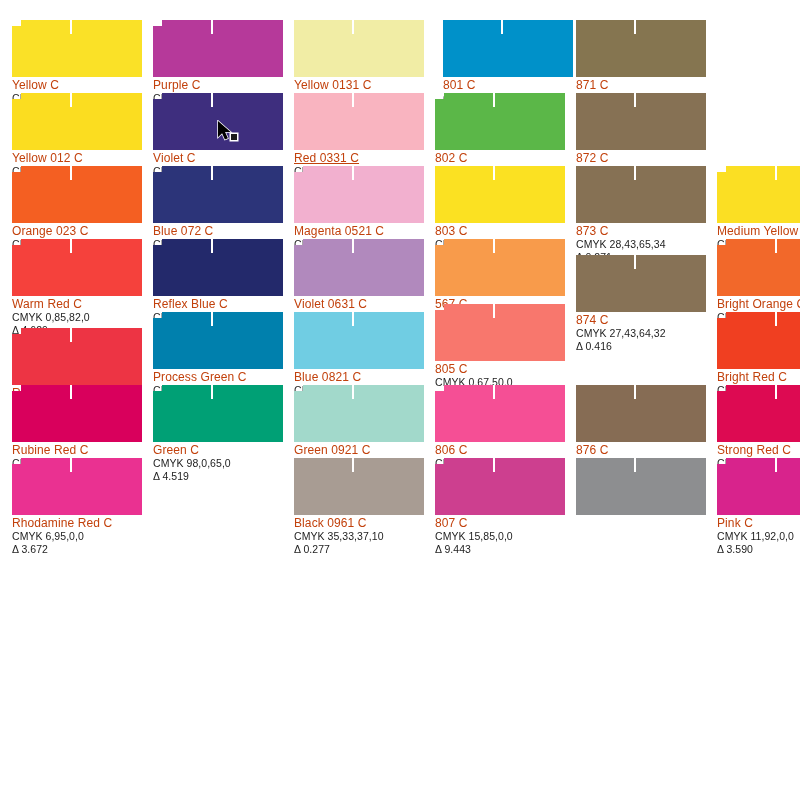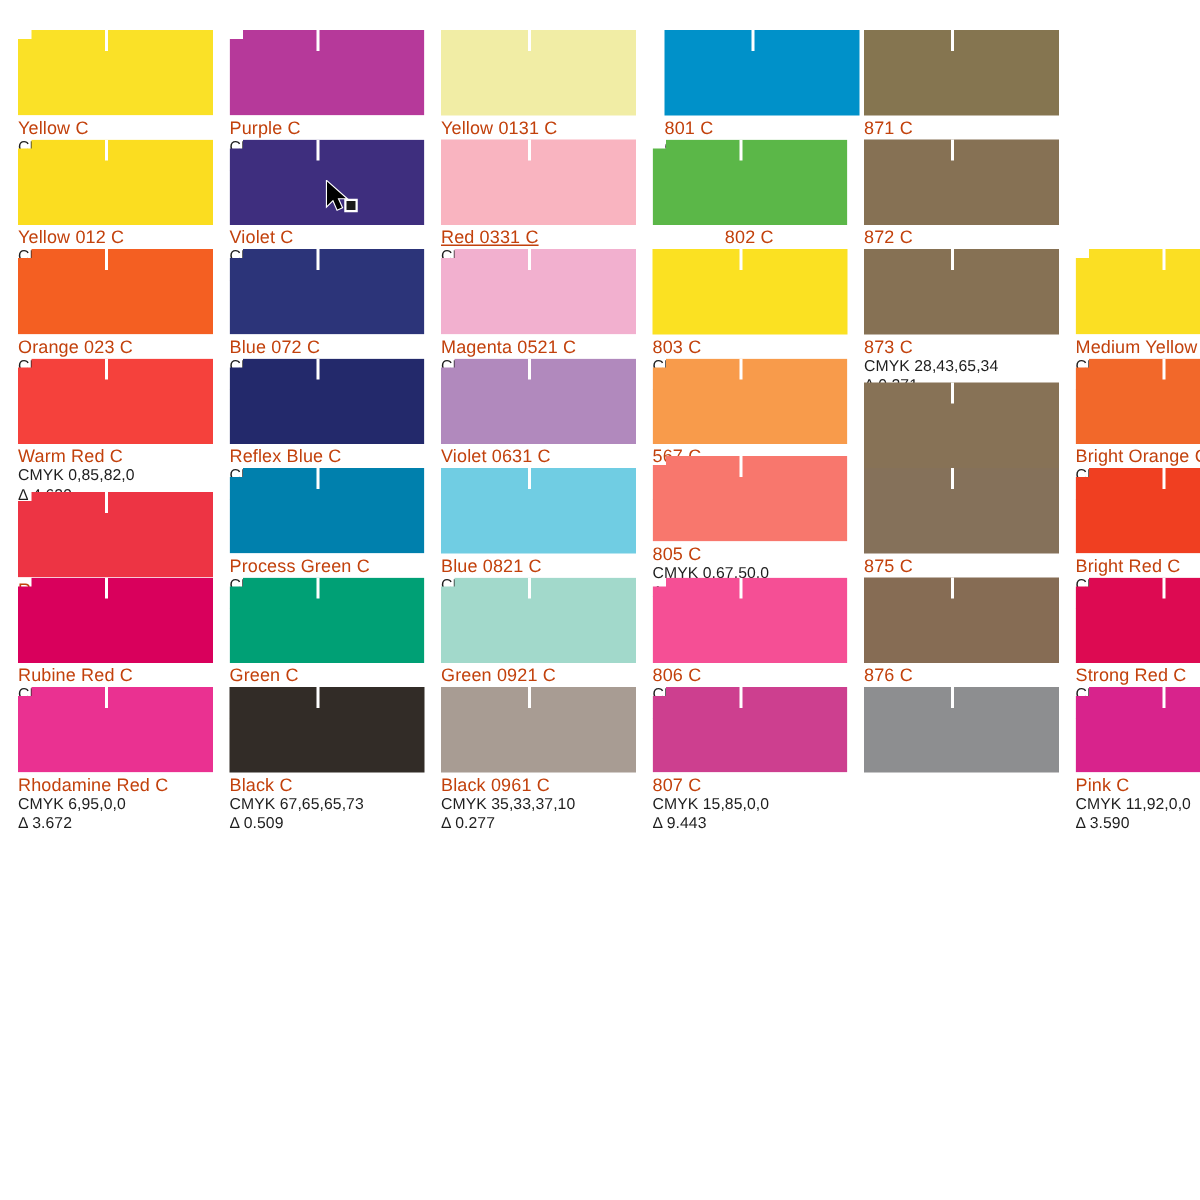--- a/index.html
+++ b/index.html
@@ -201,21 +201,21 @@
         <div class="chip" style="background: rgb(249, 180, 192);">
           <div class="chip-tick"></div>
         </div>
       </div>
       <div class="labels">
         <span class="sw-name underlined">Red 0331 C</span>
         <span class="sw-cmyk">CMYK 0,40,13,0</span>
         <span class="sw-delta">Δ 1.742</span>
       </div>
     </div>
-    <div class="swatch-cell" style="left: 423px; top: 81px; text-align: center;">
+    <div class="swatch-cell" style="left: 423px; top: 81px;">
       <div class="chip-wrap">
         <div class="chip notched" style="background: rgb(91, 183, 72);">
           <div class="chip-tick"></div>
         </div>
       </div>
       <div class="labels">
         <span class="sw-name">802 C</span>
         <span class="sw-cmyk">CMYK 62,0,96,0</span>
         <span class="sw-delta">Δ 7.730</span>
       </div>
@@ -417,32 +417,20 @@
         <div class="chip notched" style="background: rgb(248, 119, 109);">
           <div class="chip-tick"></div>
         </div>
       </div>
       <div class="labels">
         <span class="sw-name">805 C</span>
         <span class="sw-cmyk">CMYK 0,67,50,0</span>
         <span class="sw-delta">Δ 9.217</span>
       </div>
     </div>
-    <div class="swatch-cell" style="left: 564px; top: 300px;">
-      <div class="chip-wrap">
-        <div class="chip" style="background: rgb(133, 113, 90);">
-          <div class="chip-tick"></div>
-        </div>
-      </div>
-      <div class="labels">
-        <span class="sw-name">875 C</span>
-        <span class="sw-cmyk">CMYK 28,48,60,32</span>
-        <span class="sw-delta">Δ 0.141</span>
-      </div>
-    </div>
     <div class="swatch-cell" style="left: 705px; top: 300px;">
       <div class="chip-wrap">
         <div class="chip notched" style="background: rgb(240, 63, 33);">
           <div class="chip-tick"></div>
         </div>
       </div>
       <div class="labels">
         <span class="sw-name">Bright Red C</span>
         <span class="sw-cmyk">CMYK 0,86,96,0</span>
         <span class="sw-delta">Δ 4.494</span>
@@ -523,32 +511,20 @@
     <div class="swatch-cell" style="left: 0px; top: 446px;">
       <div class="chip-wrap">
         <div class="chip notched" style="background: rgb(234, 49, 145);">
           <div class="chip-tick"></div>
         </div>
       </div>
       <div class="labels">
         <span class="sw-name">Rhodamine Red C</span>
         <span class="sw-cmyk">CMYK 6,95,0,0</span>
         <span class="sw-delta">Δ 3.672</span>
-      </div>
-    </div>
-    <div class="swatch-cell" style="left: 141px; top: 446px;">
-      <div class="chip-wrap">
-        <div class="chip" style="background: rgb(50, 44, 39);">
-          <div class="chip-tick"></div>
-        </div>
-      </div>
-      <div class="labels">
-        <span class="sw-name">Black C</span>
-        <span class="sw-cmyk">CMYK 67,65,65,73</span>
-        <span class="sw-delta">Δ 0.509</span>
       </div>
     </div>
     <div class="swatch-cell" style="left: 282px; top: 446px;">
       <div class="chip-wrap">
         <div class="chip" style="background: rgb(168, 156, 147);">
           <div class="chip-tick"></div>
         </div>
       </div>
       <div class="labels">
         <span class="sw-name">Black 0961 C</span>

